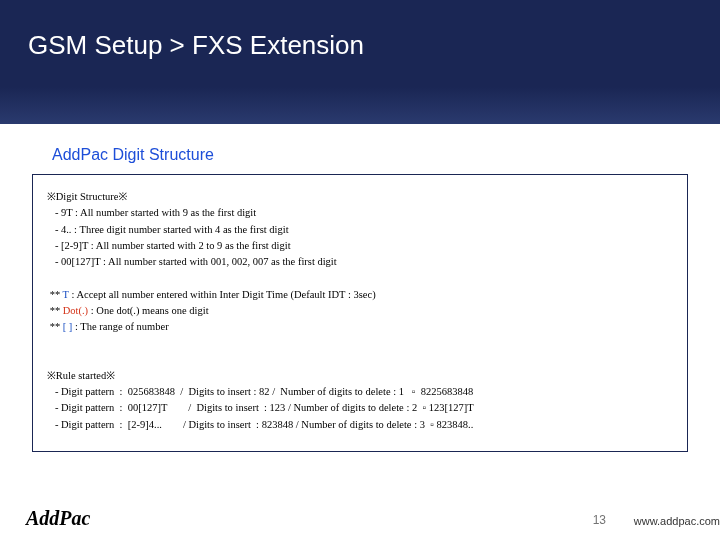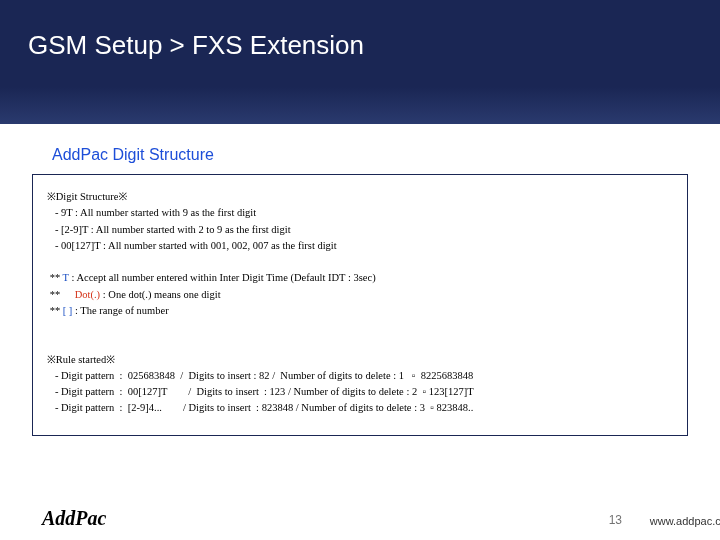--- a/index.html
+++ b/index.html
@@ -23,26 +23,26 @@
   .content-box {
     border: 1px solid #1a2654;
     margin: 10px 32px 0 32px;
     padding: 14px 14px 18px 14px;
     font-size: 10.5px;
     line-height: 1.55;
     color: #000;
     font-family: Liberation Serif, serif;
   }
   .content-box .blue { color: #1a4fc3; }
-  .content-box .red { color: #d43217; margin-left: 12px; }
+  .content-box .red { color: #d43217; }
   .content-box p { white-space: pre; }
   .footer {
     position: absolute;
     bottom: 10px;
-    left: 16px;
+    left: 0;
     width: 636px;
     height: 28px;
   }
   .logo {
     position: absolute;
     left: 26px;
     bottom: 0;
     font-family: "Times New Roman", serif;
     font-style: italic;
     font-weight: bold;
@@ -72,20 +72,21 @@
 
 <div class="header">
   <div class="title">GSM Setup &gt; FXS Extension</div>
 </div>
 
 <div class="subtitle">AddPac Digit Structure</div>
 
 <div class="content-box">
   <p>※Digit Structure※</p>
   <p>   - 9T : All number started with 9 as the first digit</p>
+  <p>   - 4.. : Three digit number started with 4 as the first digit</p>
   <p>   - [2-9]T : All number started with 2 to 9 as the first digit</p>
   <p>   - 00[127]T : All number started with 001, 002, 007 as the first digit</p>
   <p> </p>
   <p><span> ** </span><span class="blue">T</span><span> : Accept all number entered within Inter Digit Time (Default IDT : 3sec)</span></p>
   <p><span> ** </span><span class="red">Dot(.)</span><span> : One dot(.) means one digit</span></p>
   <p><span> ** </span><span class="blue">[ ]</span><span> : The range of number</span></p>
   <p> </p>
   <p> </p>
   <p>※Rule started※</p>
   <p>   - Digit pattern  :  025683848  /  Digits to insert : 82 /  Number of digits to delete : 1   ▫  8225683848</p>

